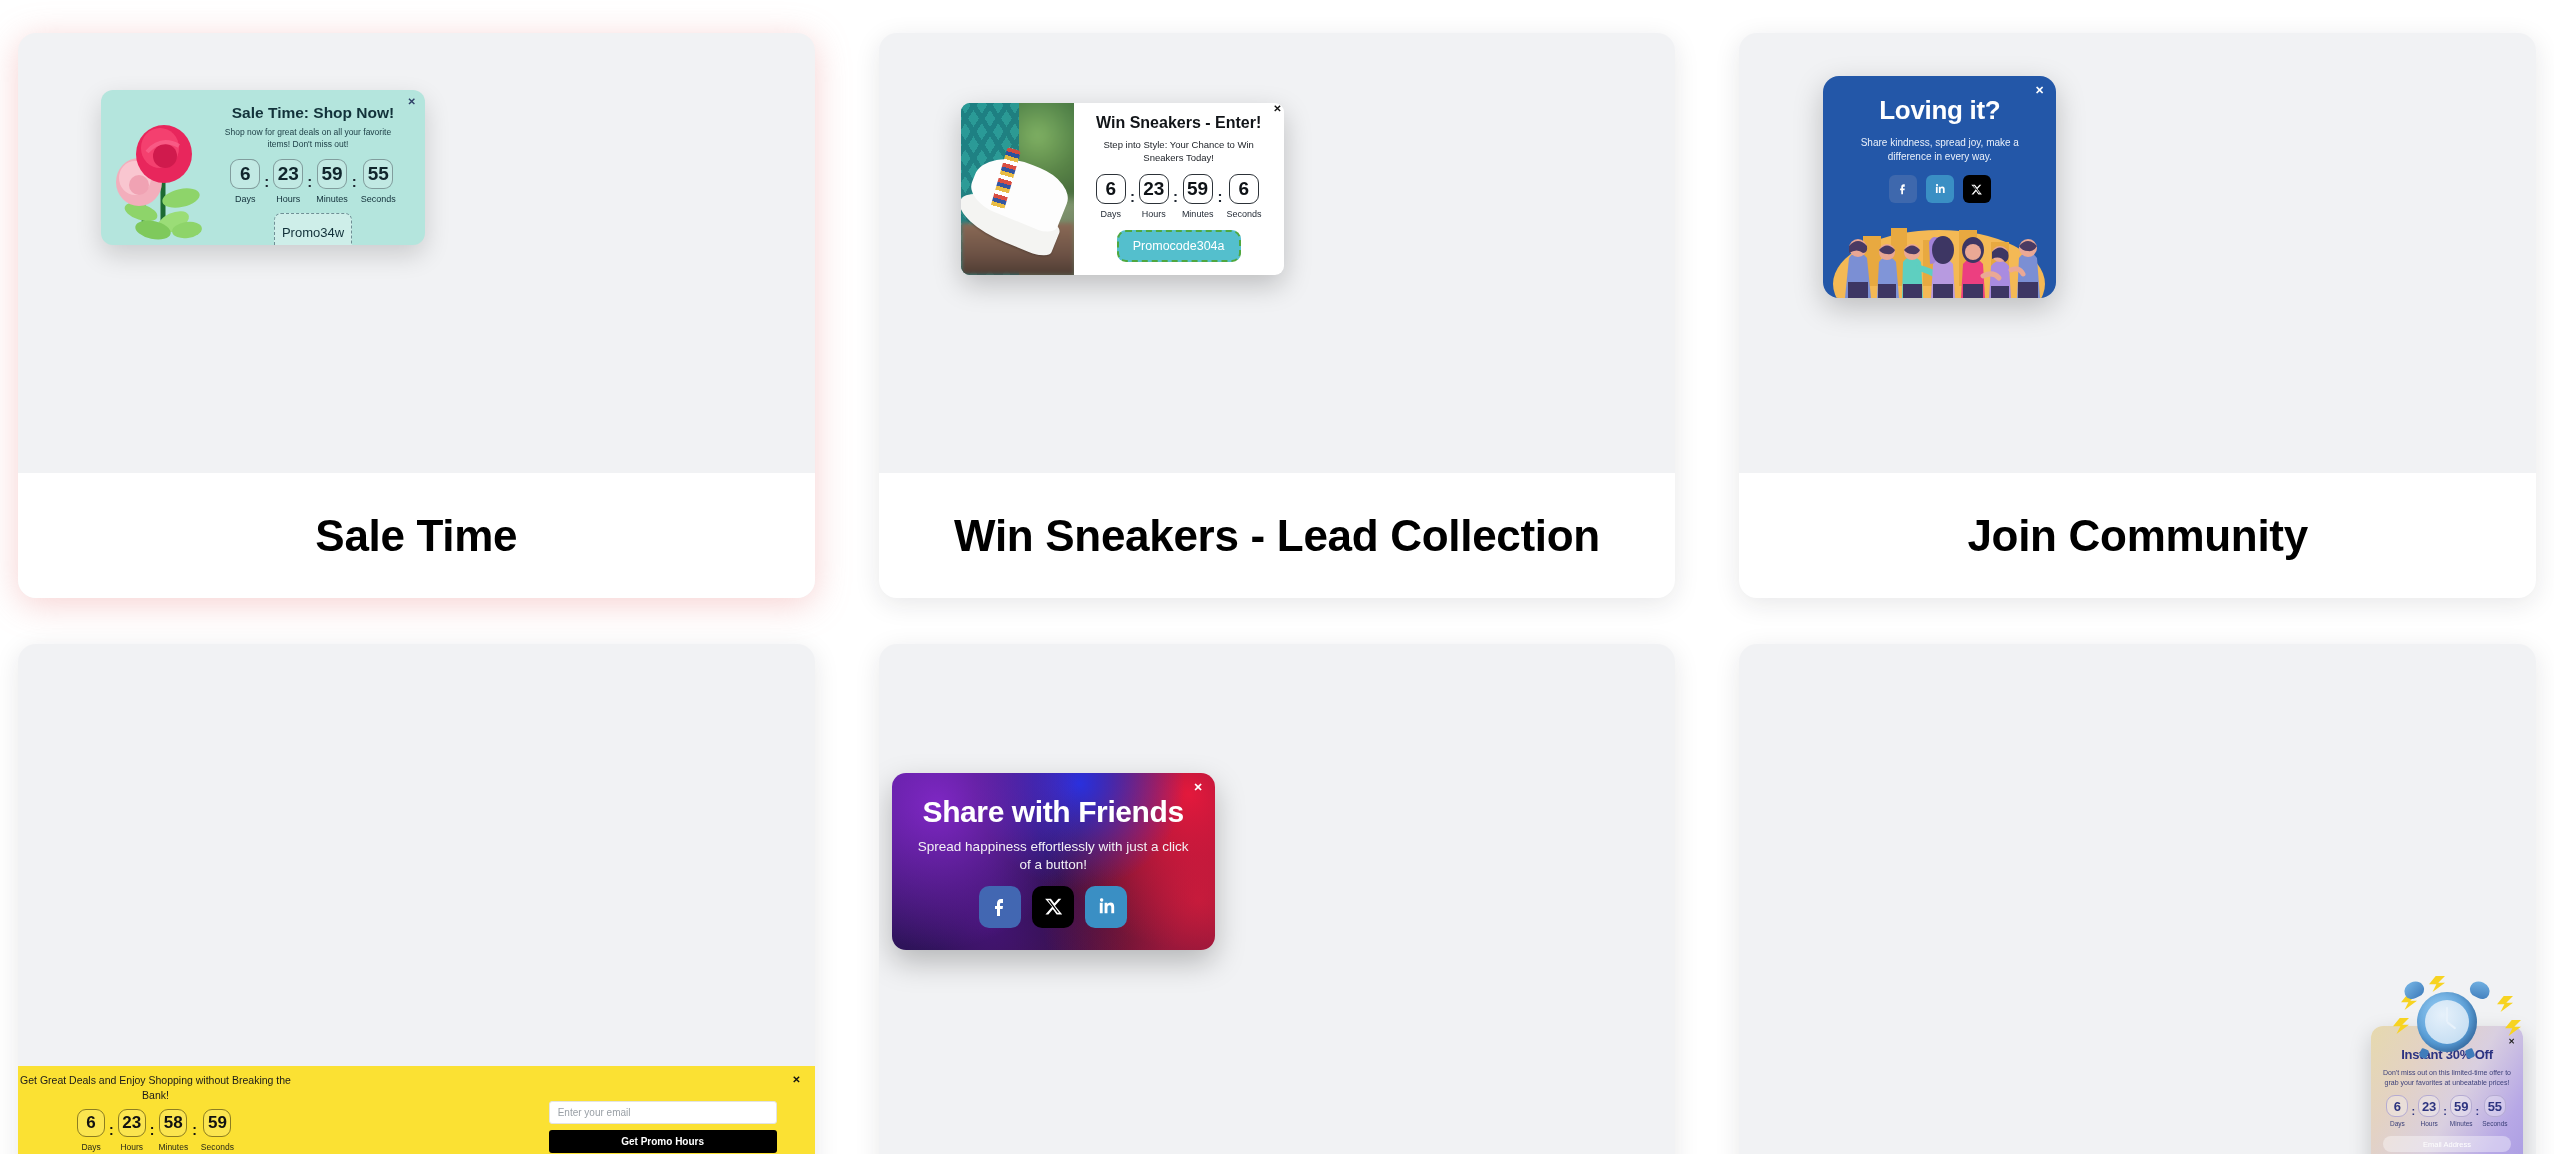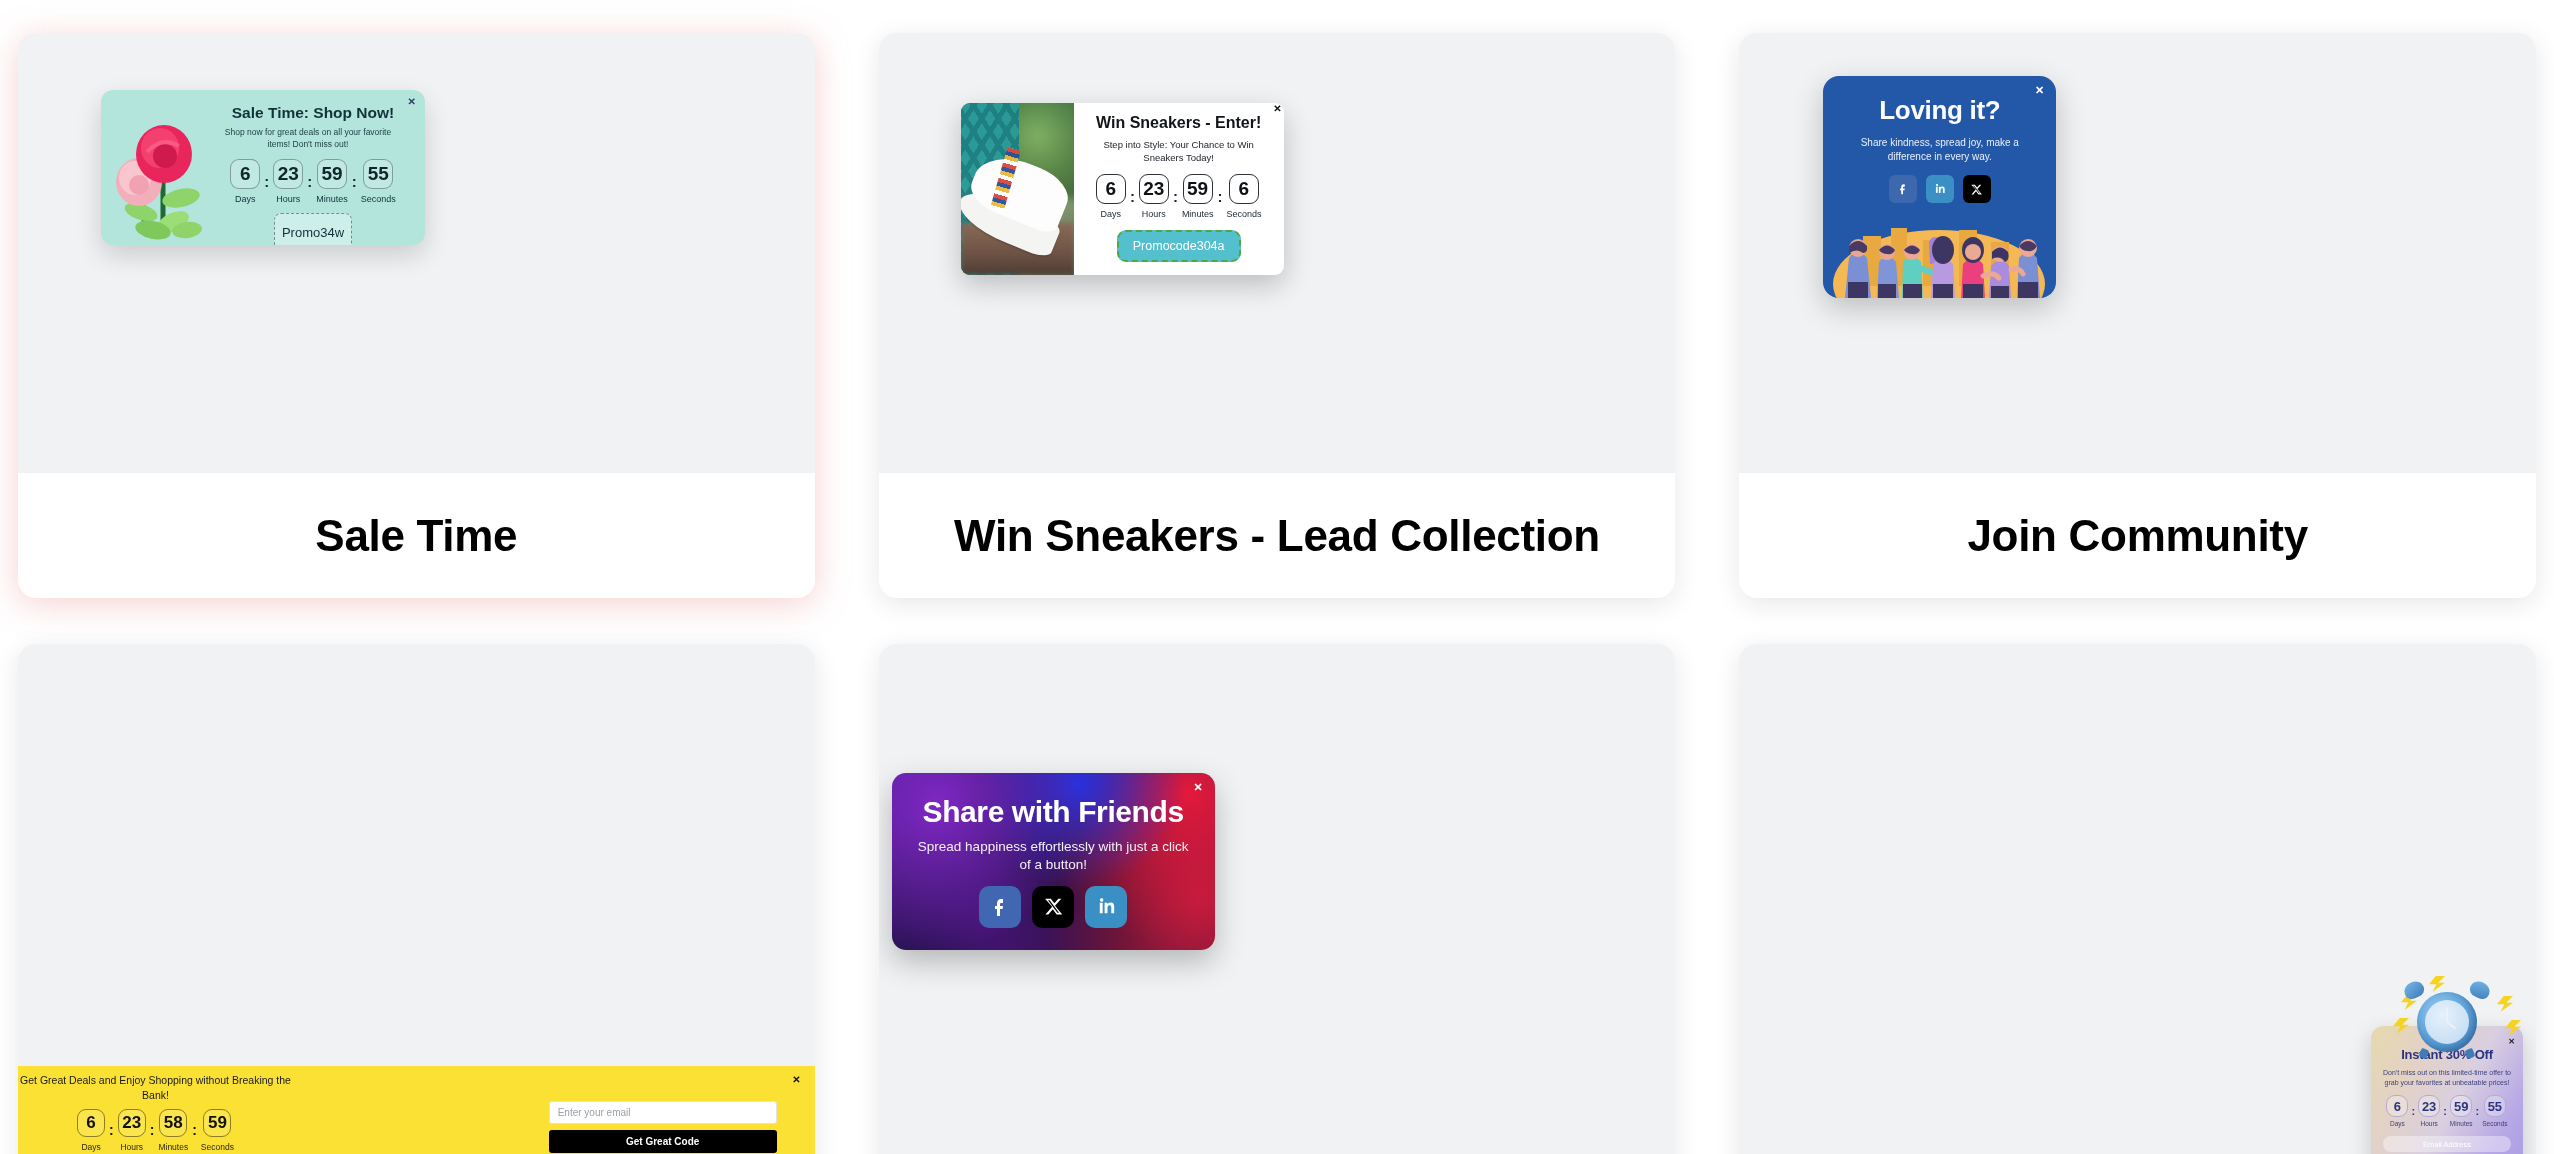--- a/index.html
+++ b/index.html
@@ -549,21 +549,21 @@
             <span class="cd-colon">:</span>
             <div class="cd-unit">
               <div class="cd-box">59</div>
               <div class="cd-label">Seconds</div>
             </div>
           </div>
         </div>
 
         <div class="right">
           <input class="email-inp" type="text" placeholder="Enter your email" style="">
-          <button class="promo-black">Get Great Code</button>
+          <button class="promo-black">Get Promo Hours</button>
         </div>
       </div>
 
     </div>
     <div class="card-footer"></div>
   </div>
 
   <div class="card r2">
     <div class="card-preview">
 

